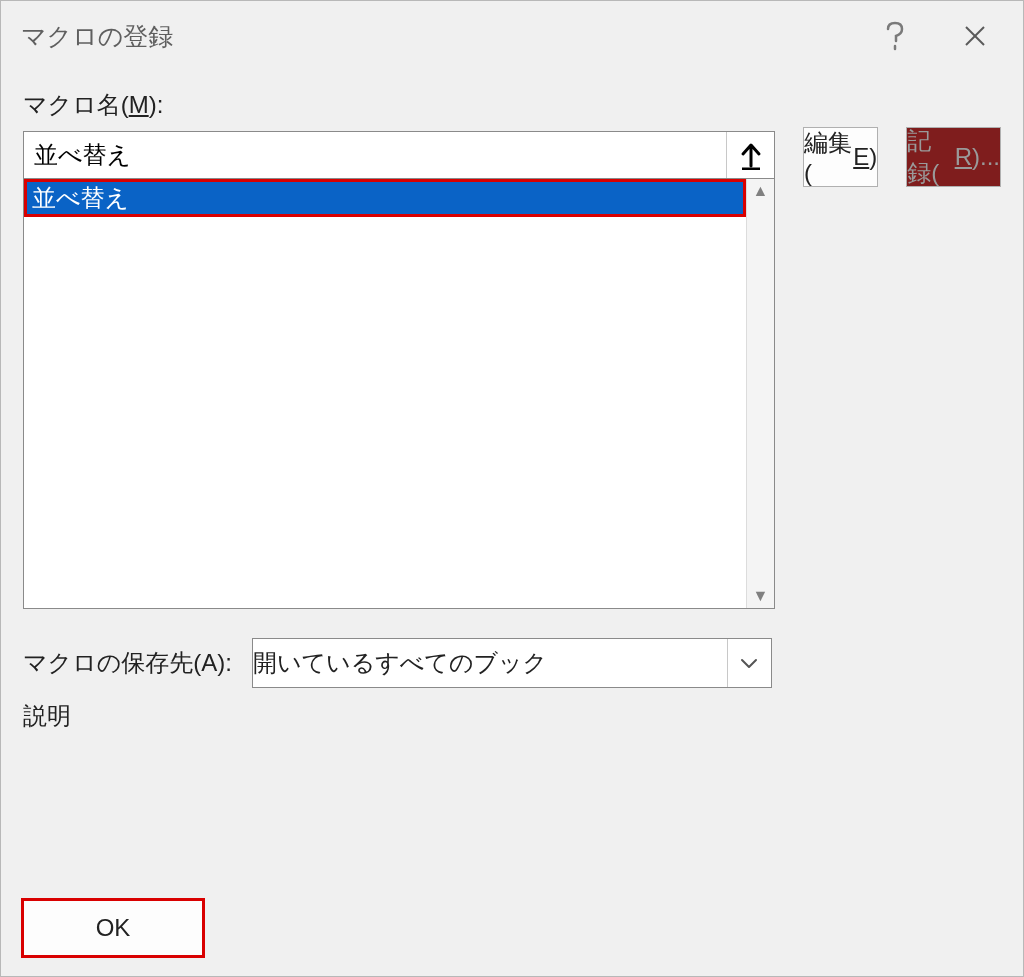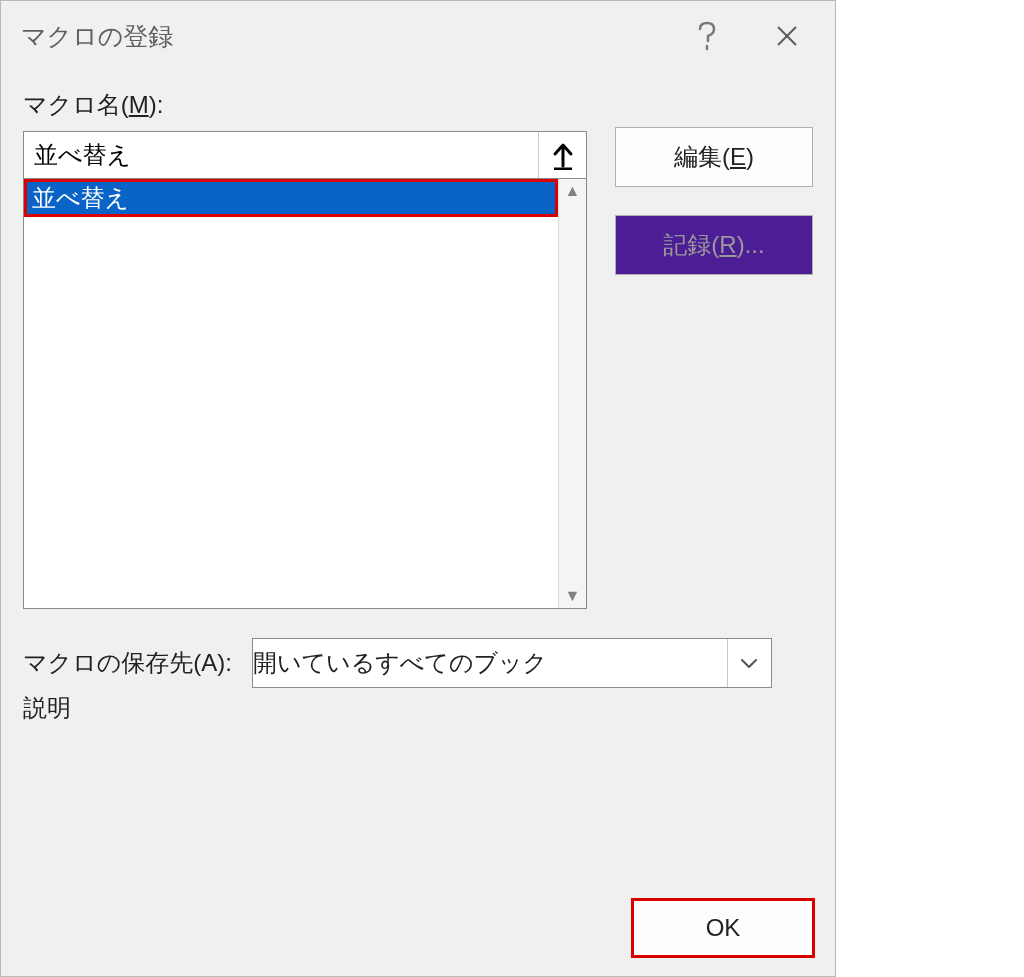--- a/index.html
+++ b/index.html
@@ -3,21 +3,21 @@
 <meta charset="utf-8">
 <style>
   * { box-sizing: border-box; }
   html, body {
     margin: 0; padding: 0;
     width: 1024px; height: 977px;
     font-family: "Yu Gothic UI", "Meiryo", "MS PGothic", sans-serif;
     background: #ffffff;
   }
   .dialog {
-    width: 836px; height: 977px;
+    width: 1024px; height: 977px;
     background: #f0f0f0;
     border: 1px solid #b8b8b8;
     position: relative;
     display: flex;
     flex-direction: column;
   }
   .titlebar {
     height: 70px;
     display: flex;
     align-items: center;
@@ -31,36 +31,37 @@
     display: flex; align-items: center; justify-content: center;
     color: #707070;
   }
   .titlebar-btn svg { display: block; }
 
   .body {
     flex: 1;
     padding: 18px 22px 20px 22px;
     display: flex;
     flex-direction: column;
+    gap: 8px;
   }
 
   .row-top {
     display: flex;
     align-items: flex-start;
   }
   .col-left {
     flex: 1;
     display: flex;
     flex-direction: column;
   }
   .col-right {
     width: 198px;
     margin-left: 28px;
     display: flex;
-    flex-direction: column;
+    flex-direction: row;
     gap: 28px;
     padding-top: 38px; 
   }
 
   .label {
     font-size: 24px;
     color: #222;
     margin-bottom: 10px;
   }
   .label .underline { text-decoration: underline; }
@@ -133,27 +134,27 @@
     height: 60px;
     border: 1px solid #b0b0b0;
     background: #fdfdfd;
     font-size: 24px;
     display: flex; align-items: center; justify-content: center;
     color: #222;
   }
   .side-btn .underline { text-decoration: underline; }
   .side-btn.disabled {
     color: #9a9a9a;
-    background: #4c1d95;
+    background: #7f1d1d;
   }
 
   .save-row {
     display: flex;
     align-items: center;
-    margin-top: 29px;
+    margin-top: 21px;
     gap: 20px;
   }
   .save-label {
     font-size: 24px;
     color: #222;
   }
   .combo {
     flex: 0 0 520px;
     height: 50px;
     border: 1px solid #8a8a8a;
@@ -178,20 +179,21 @@
     font-size: 24px;
     color: #222;
   }
 
   .footer {
     margin-top: auto;
     display: flex;
     justify-content: flex-end;
     gap: 22px;
     padding-top: 30px;
+    flex-direction: column;
   }
   .d-btn {
     width: 180px; height: 56px;
     border: 1px solid #b0b0b0;
     background: #fdfdfd;
     font-size: 24px;
     display: flex; align-items: center; justify-content: center;
     color: #222;
   }
   .d-btn.highlight {

